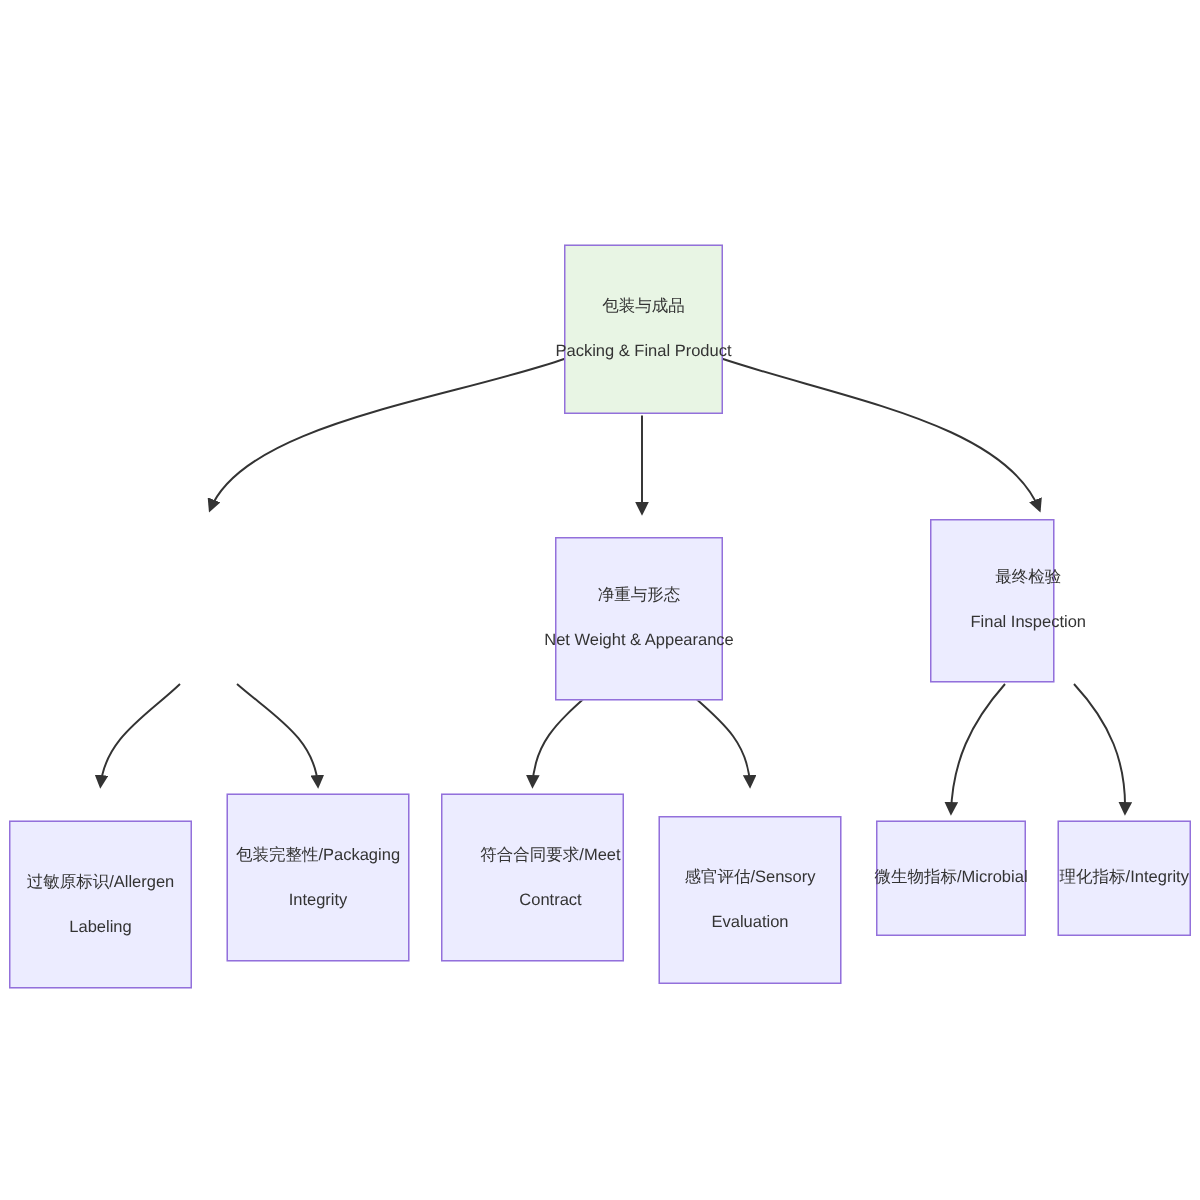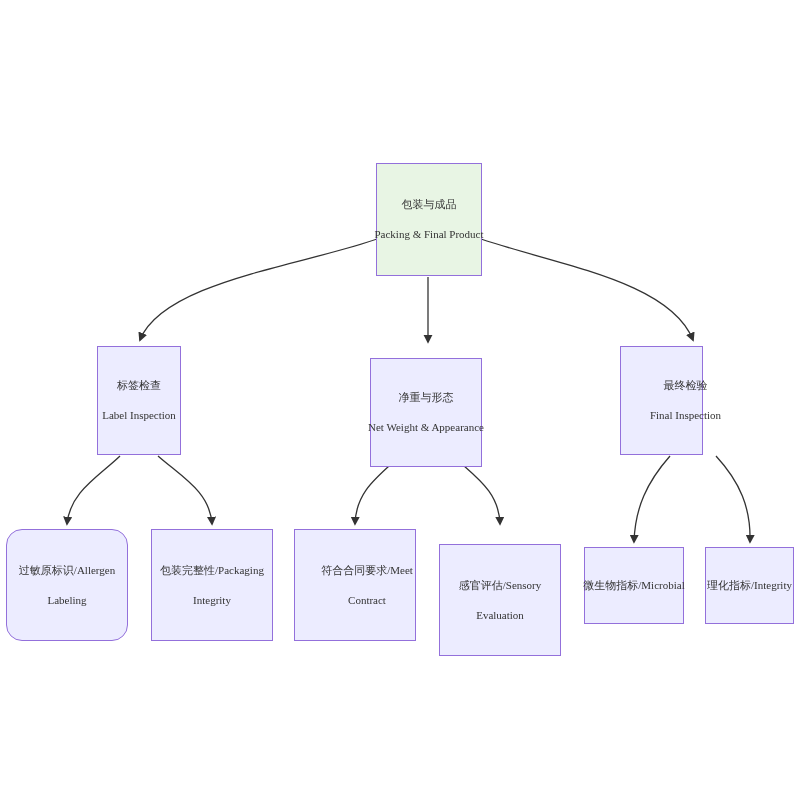--- a/index.html
+++ b/index.html
@@ -9,21 +9,20 @@
     width: 800px;
     height: 800px;
     font-family: "Liberation Sans", sans-serif;
   }
   .canvas {
     position: relative;
     width: 800px;
     height: 800px;
     background: #ffffff;
     overflow: hidden;
-    font-family: Liberation Serif, serif;
   }
   .edges {
     position: absolute;
     left: 0; top: 0;
     width: 800px; height: 800px;
   }
   .node {
     position: absolute;
     box-sizing: border-box;
     background: #ECECFF;
@@ -43,21 +42,21 @@
     overflow: visible;
   }
   .node.root {
     background: #E8F5E4;
   }
   
   #node-root                { left: 376px; top: 163px; width: 106px; height: 113px; }
   #node-label-inspection    { left:  97px; top: 346px; width:  84px; height: 109px; }
   #node-net-weight          { left: 370px; top: 358px; width: 112px; height: 109px; }
   #node-final-inspection    { left: 620px; top: 346px; width:  83px; height: 109px; padding-left: 48px; }
-  #node-allergen            { left:   6px; top: 529px; width: 122px; height: 112px; border-radius: 16px; }
+  #node-allergen            { left:   6px; top: 547px; width: 122px; height: 112px; }
   #node-packaging-integrity { left: 151px; top: 529px; width: 122px; height: 112px; text-align: right; }
   #node-meet-contract       { left: 294px; top: 529px; width: 122px; height: 112px; padding-left: 24px; }
   #node-sensory             { left: 439px; top: 529px; width: 122px; height: 112px; margin-top: 15px; }
   #node-microbial           { left: 584px; top: 547px; width: 100px; height:  77px; }
   #node-chemical            { left: 705px; top: 547px; width:  89px; height:  77px; }
 </style>
 </head>
 <body>
 
 <div class="canvas">
@@ -79,24 +78,20 @@
       <path d="M 670 456 C 647 482, 635 508, 634 542" marker-end="url(#arrow)"></path>
       <path d="M 716 456 C 740 482, 751 508, 750 542" marker-end="url(#arrow)"></path>
     </g>
   </svg>
 
   <div class="node root" id="node-root">
     <span class="line">包装与成品</span>
     <span class="line">Packing &amp; Final Product</span>
   </div>
 
-  <div class="node" id="node-label-inspection">
-    <span class="line">标签检查</span>
-    <span class="line">Label Inspection</span>
-  </div>
 
   <div class="node" id="node-net-weight">
     <span class="line">净重与形态</span>
     <span class="line">Net Weight &amp; Appearance</span>
   </div>
 
   <div class="node" id="node-final-inspection">
     <span class="line">最终检验</span>
     <span class="line">Final Inspection</span>
   </div>

